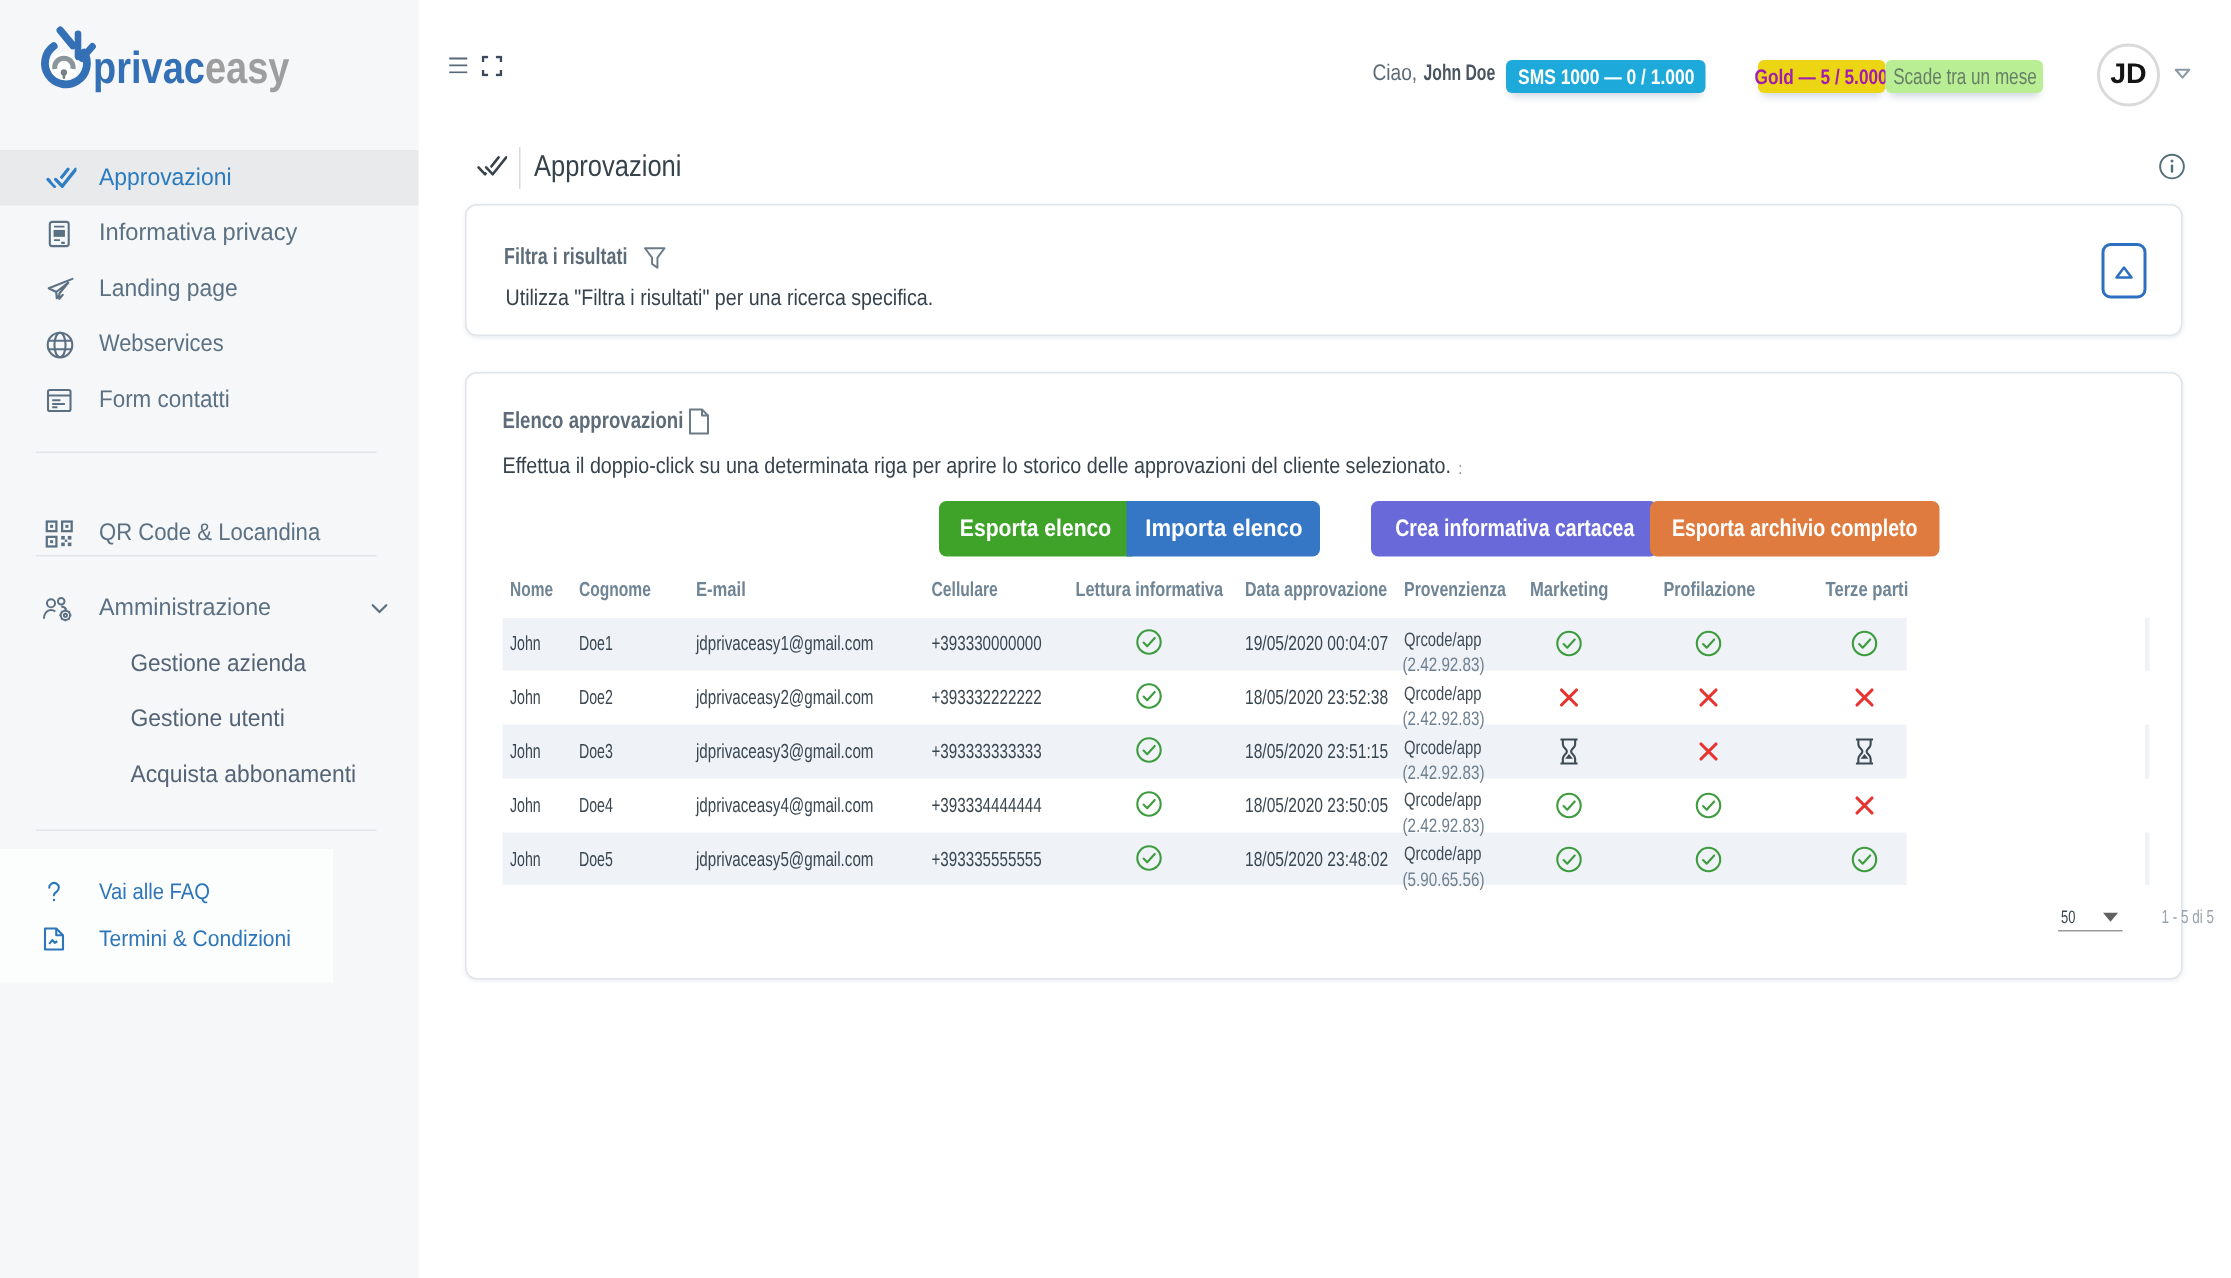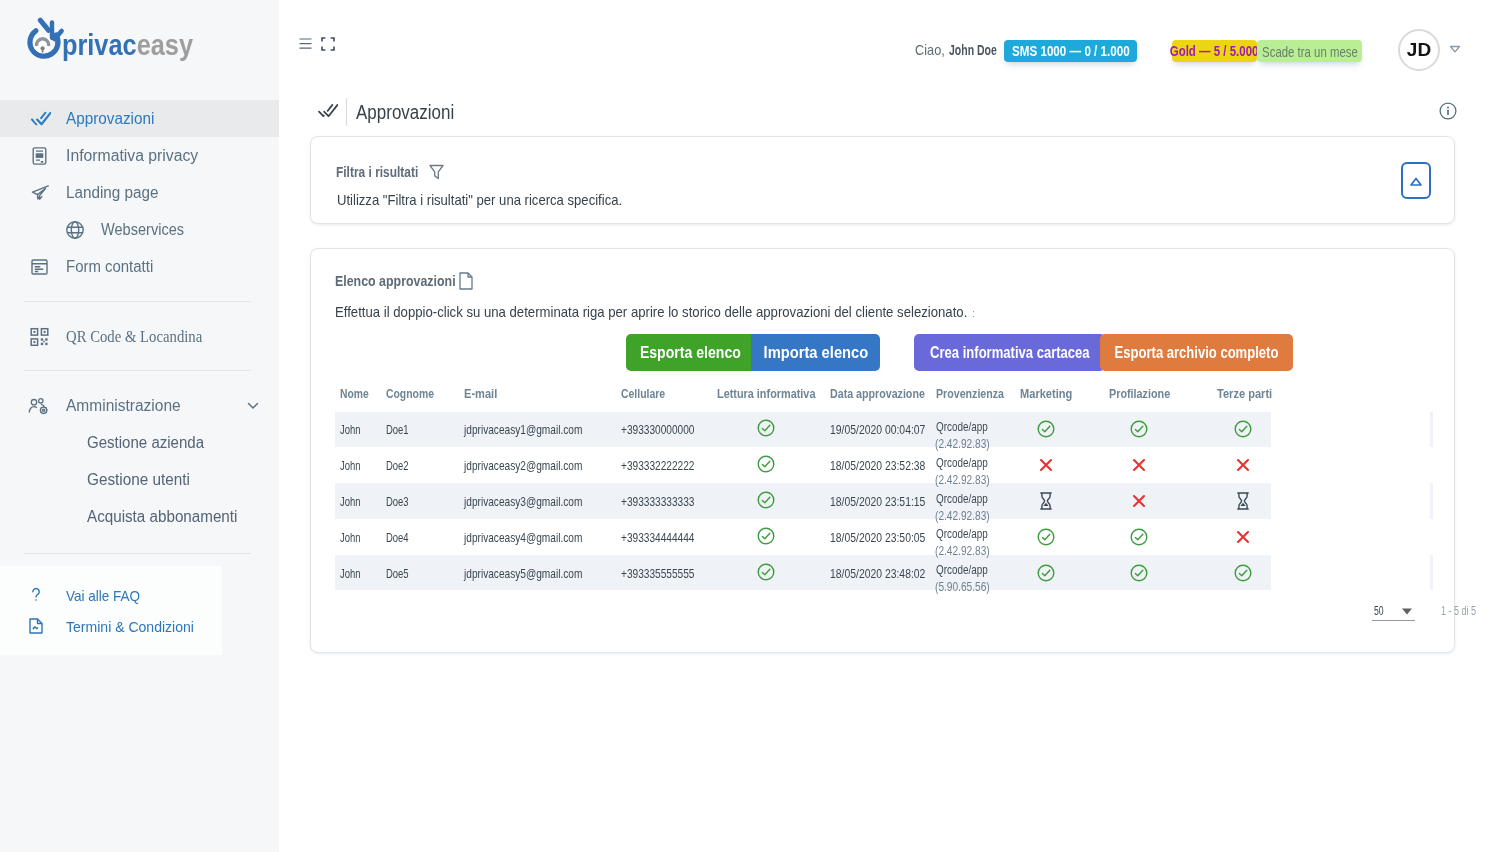--- a/index.html
+++ b/index.html
@@ -41,38 +41,38 @@
         <path d="M10.8 15.4h2.4" stroke-width="1.6"></path>
       </svg></span>
       <span style="position:absolute;left:66px;top:50%;transform:translateY(-50%) scaleX(0.985);transform-origin:left center;font-size:16px;color:#5b7183;white-space:nowrap;">Informativa privacy</span>
   </div>
 <div style="position:absolute;left:0;top:174px;width:279px;height:37px;">
     <span style="position:absolute;left:30px;top:50%;transform:translateY(-50%);line-height:0;"><svg width="20" height="20" viewBox="0 0 24 24" fill="none" stroke="#5b7183" stroke-width="1.7" stroke-linejoin="round" stroke-linecap="round">
         <path d="M22 3.5 L3 11 L9 14 L18.5 6.6 L11.5 15.2 L11.5 19.5 L14.2 16.3 M9 14 L9.4 19 L11.5 16.6"></path>
       </svg></span>
       <span style="position:absolute;left:66px;top:50%;transform:translateY(-50%) scaleX(0.953);transform-origin:left center;font-size:16px;color:#5b7183;white-space:nowrap;">Landing page</span>
   </div>
-<div style="position:absolute;left:0;top:211px;width:279px;height:37px;margin-left:35px;">
+<div style="position:absolute;left:0;top:211px;width:279px;height:37px;">
     <span style="position:absolute;left:30px;top:50%;transform:translateY(-50%);line-height:0;"><svg width="20" height="20" viewBox="0 0 20 20" fill="none" stroke="#5b7183" stroke-width="1.4">
         <circle cx="10" cy="10" r="8.2"></circle>
         <ellipse cx="10" cy="10" rx="3.7" ry="8.2"></ellipse>
         <path d="M2.2 7.2h15.6M2.2 12.8h15.6"></path>
       </svg></span>
       <span style="position:absolute;left:66px;top:50%;transform:translateY(-50%) scaleX(0.91);transform-origin:left center;font-size:16px;color:#5b7183;white-space:nowrap;">Webservices</span>
   </div>
 <div style="position:absolute;left:0;top:248px;width:279px;height:37px;">
     <span style="position:absolute;left:30px;top:50%;transform:translateY(-50%);line-height:0;"><svg width="19" height="19" viewBox="0 0 19 19" fill="none" stroke="#5b7183" stroke-width="1.4" stroke-linejoin="round">
         <rect x="2" y="2.5" width="15" height="14" rx="1.2"></rect>
         <path d="M2 6.2h15"></path>
         <path d="M4.8 9.3h5.5M4.8 11.8h8.5M4.8 14h3.5"></path>
       </svg></span>
       <span style="position:absolute;left:66px;top:50%;transform:translateY(-50%) scaleX(0.934);transform-origin:left center;font-size:16px;color:#5b7183;white-space:nowrap;">Form contatti</span>
   </div>
 <div style="position:absolute;left:24px;top:301px;width:227px;height:1px;background:#e2e4e7;"></div>
-<div style="position:absolute;left:0;top:318px;width:279px;height:37px;font-family:Liberation Serif, serif;">
+<div style="position:absolute;left:0;top:337px;width:279px;height:37px;">
     <span style="position:absolute;left:30px;top:50%;transform:translateY(-50%);line-height:0;"><svg width="19" height="19" viewBox="0 0 19 19">
         <g fill="none" stroke="#5b7183" stroke-width="1.5">
           <rect x="1.2" y="1.2" width="6.4" height="6.4"></rect>
           <rect x="11.4" y="1.2" width="6.4" height="6.4"></rect>
           <rect x="1.2" y="11.4" width="6.4" height="6.4"></rect>
         </g>
         <g fill="#5b7183">
           <rect x="3.4" y="3.4" width="2" height="2"></rect>
           <rect x="13.6" y="3.4" width="2" height="2"></rect>
           <rect x="3.4" y="13.6" width="2" height="2"></rect>

